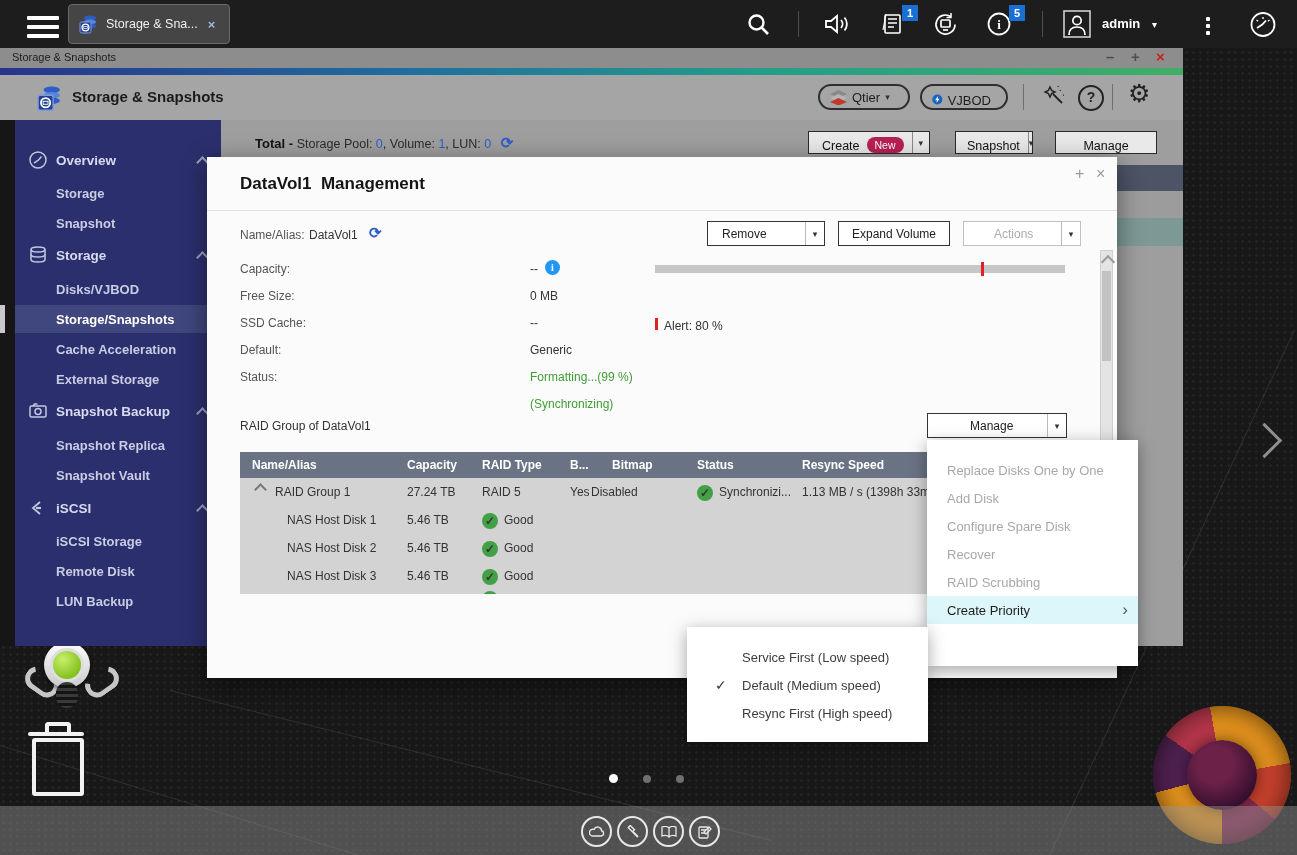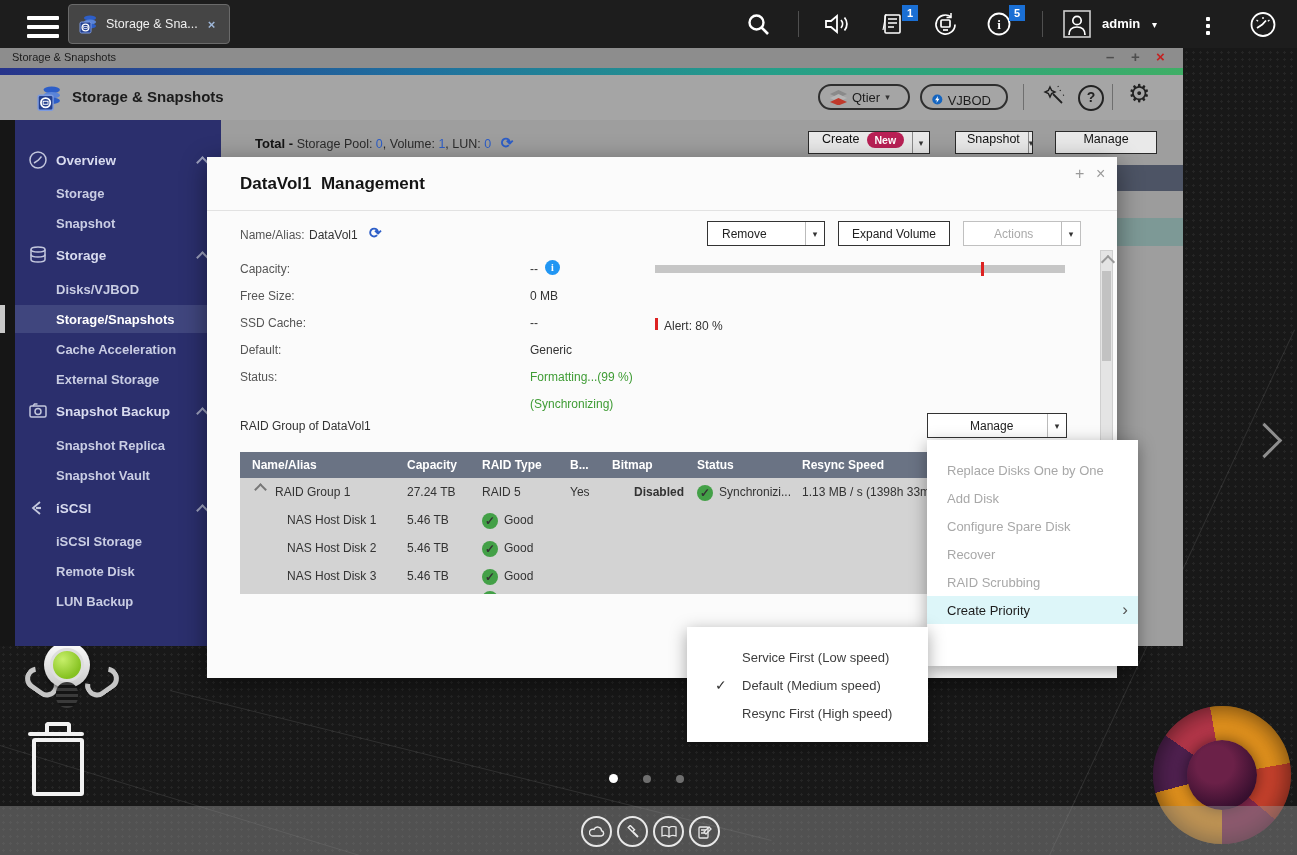--- a/index.html
+++ b/index.html
@@ -79,22 +79,22 @@
   .chev-up{width:7px;height:7px;border-left:2px solid #9fa3c0;border-top:2px solid #9fa3c0;
     transform:rotate(45deg);position:absolute;right:14px;top:12px;}
   .snav.selected{background:#40467e;}
   .snav.selected .lbl{color:#ffffff;}
   .sel-indicator{left:0;top:305px;width:5px;height:28px;background:#c9c9c9;}
   
   .totaltxt{font-size:12.5px;color:#2b2b2b;}
   .totaltxt b{font-size:13px;color:#141414;}
   .bluev{color:#2d5ec8;}
   .topbtn{height:23px;background:#e9e9e9;border:1px solid #2a2a2a;box-sizing:border-box;
-    display:flex;align-items:flex-start;font-size:12.5px;color:#111;}
-  .newbadge{background:#b92055;color:#fff;font-size:10.5px;font-weight:bold;border-radius:9px;
+    display:flex;align-items:flex-end;font-size:12.5px;color:#111;}
+  .newbadge{background:#b92055;color:#fff;font-size:10.5px;font-weight:normal;border-radius:9px;
     padding:2px 8px;margin-left:7px;}
   .btncaret{width:18px;align-self:stretch;border-left:1px solid #8a8a8a;display:flex;
     align-items:center;justify-content:center;color:#333;font-size:9px;margin-left:8px;}
   
   .bg-hdr{left:1117px;top:117px;width:66px;height:26px;background:#4d5465;}
   .bg-row1{left:1117px;top:143px;width:66px;height:27px;background:#9c9c9c;}
   .bg-row2{left:1117px;top:170px;width:66px;height:28px;background:#7d9996;}
   
   .dialog{left:207px;top:157px;width:910px;height:521px;background:#fbfbfb;
     box-shadow:0 6px 24px rgba(0,0,0,.45);}
@@ -502,21 +502,21 @@
       <span style="left:372px;">Bitmap</span>
       <span style="left:457px;">Status</span>
       <span style="left:562px;">Resync Speed</span>
     </div>
     <div class="abs tbl-row" style="left:0;top:26px;width:856px;">
       <span class="rowchev" style="left:16px;"></span>
       <span style="left:35px;">RAID Group 1</span>
       <span style="left:167px;">27.24 TB</span>
       <span style="left:242px;">RAID 5</span>
       <span style="left:330px;">Yes</span>
-      <span style="left:394px;font-weight:bold;">Disabled</span>
+      <span style="left:351px;">Disabled</span>
       <span class="okic" style="left:457px;">✓</span>
       <span style="left:479px;">Synchronizi...</span>
       <span style="left:562px;">1.13 MB / s (1398h 33m)</span>
     </div>
     <div class="abs tbl-row" style="left:0;top:54px;width:856px;">
       <span style="left:47px;">NAS Host Disk 1</span>
       <span style="left:167px;">5.46 TB</span>
       <span class="okic" style="left:242px;">✓</span>
       <span style="left:264px;">Good</span>
     </div>

